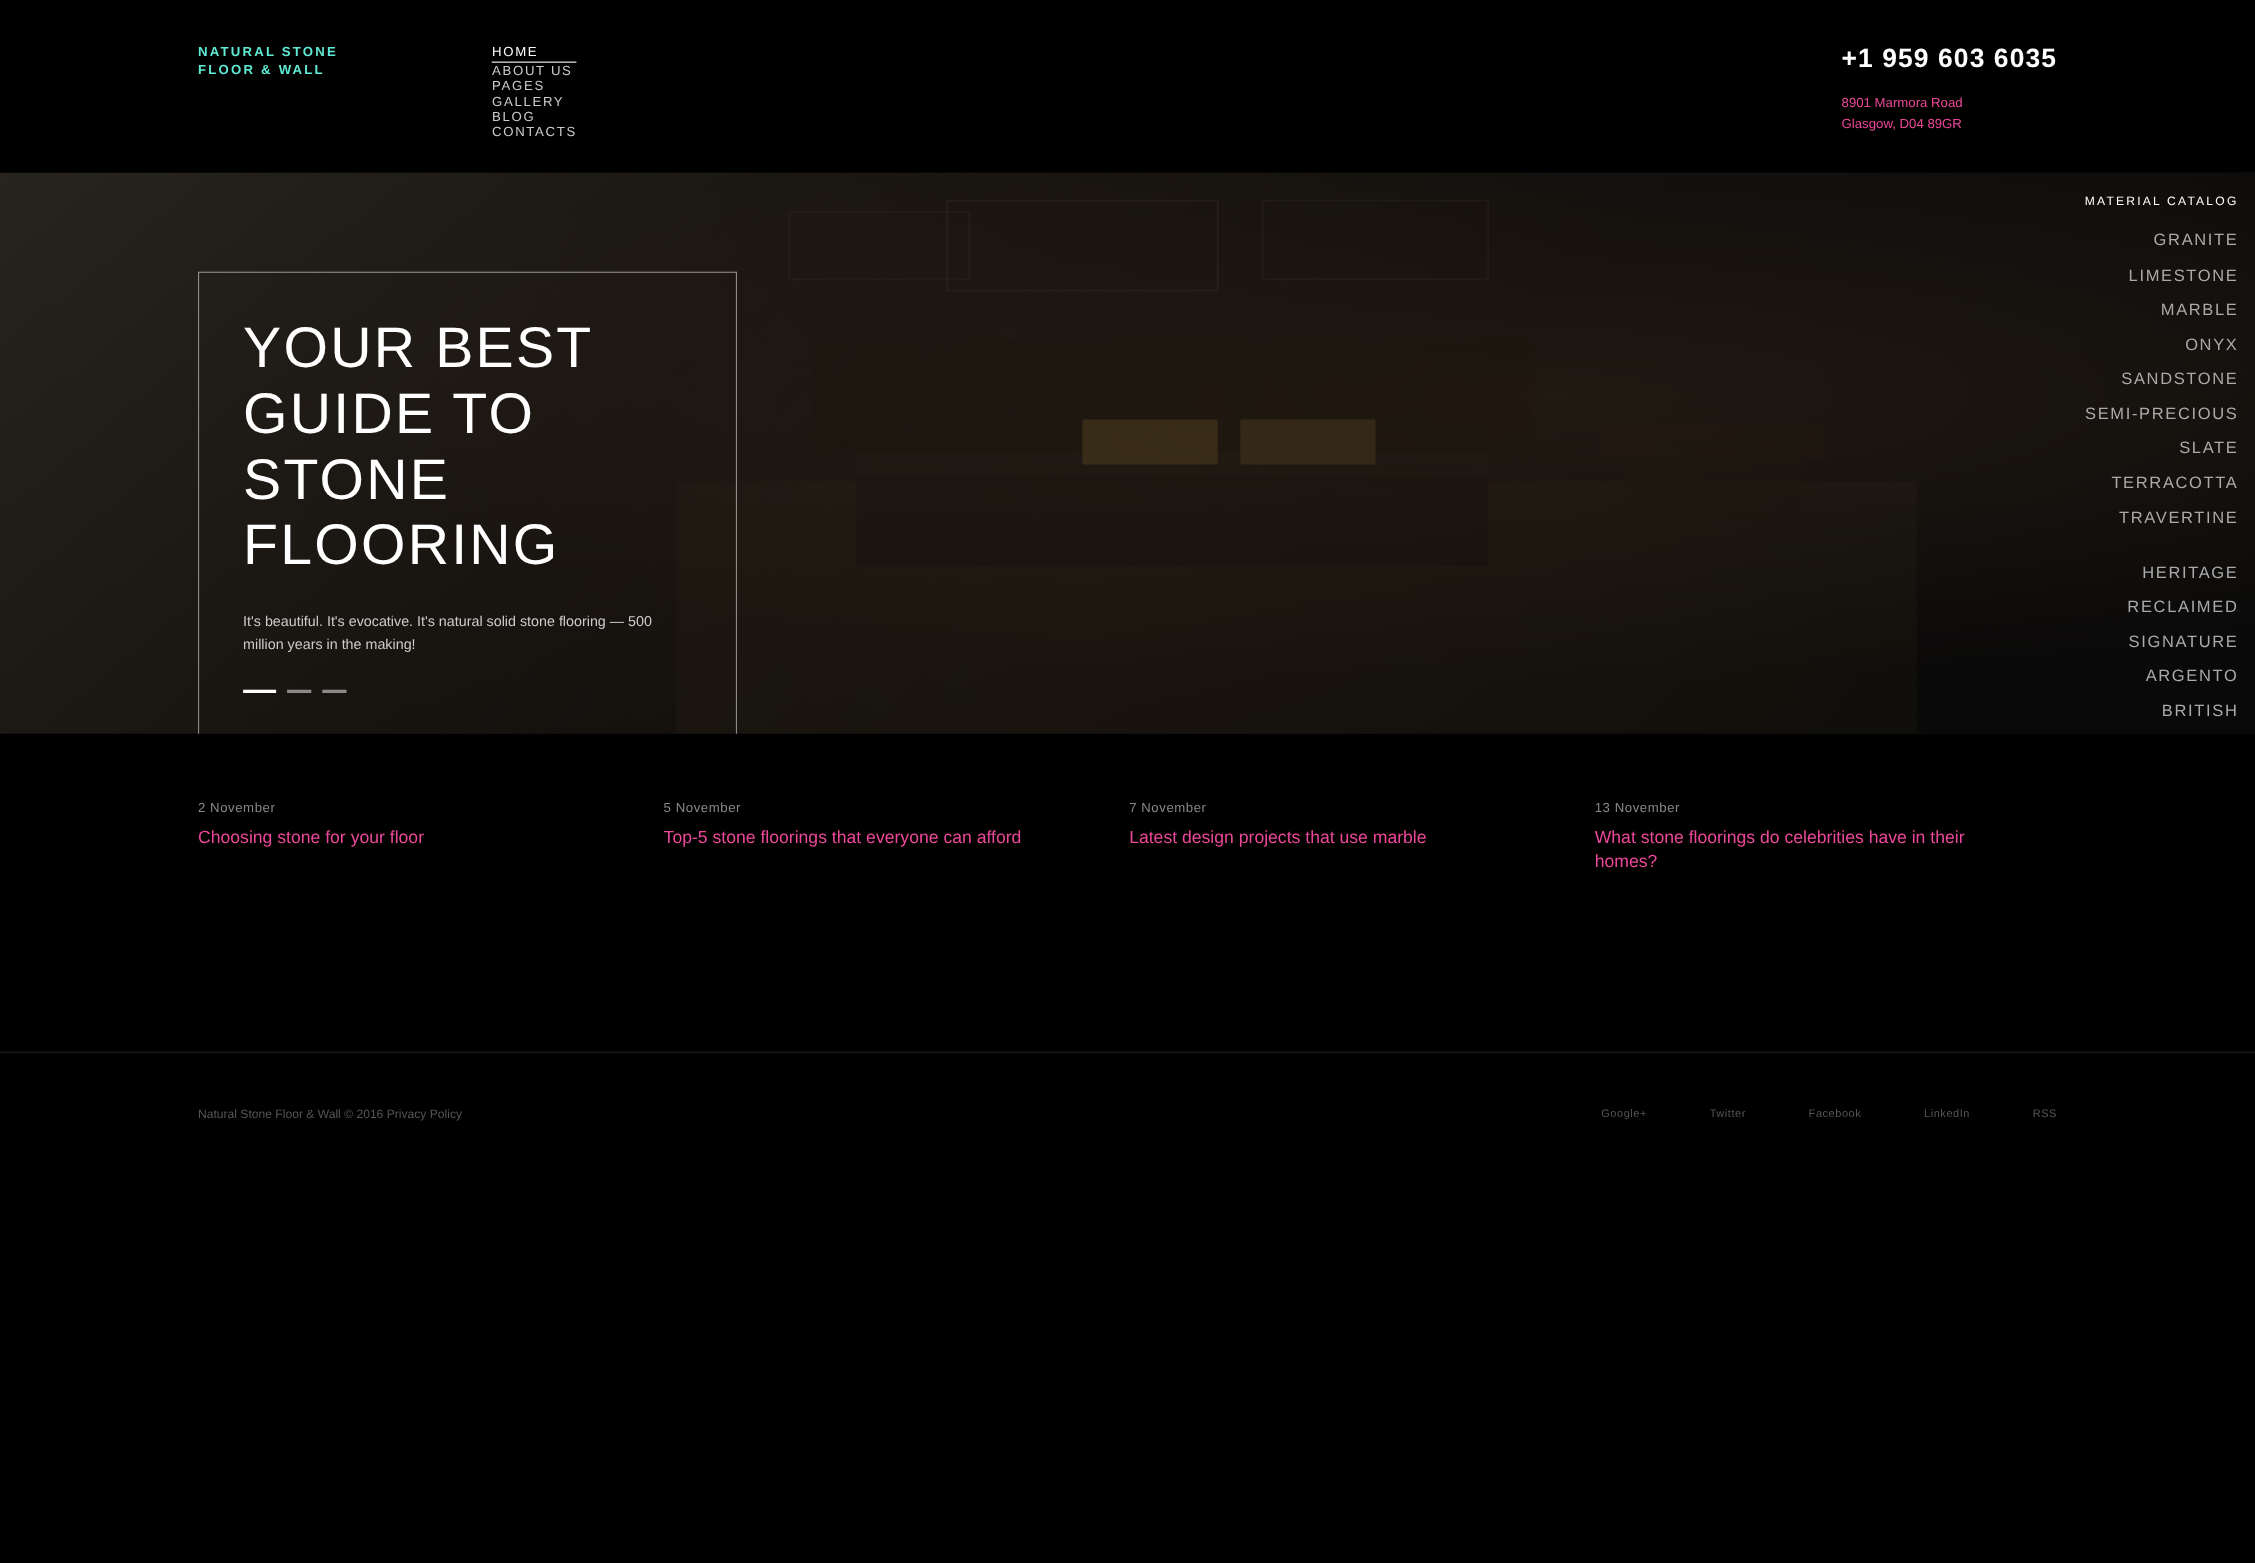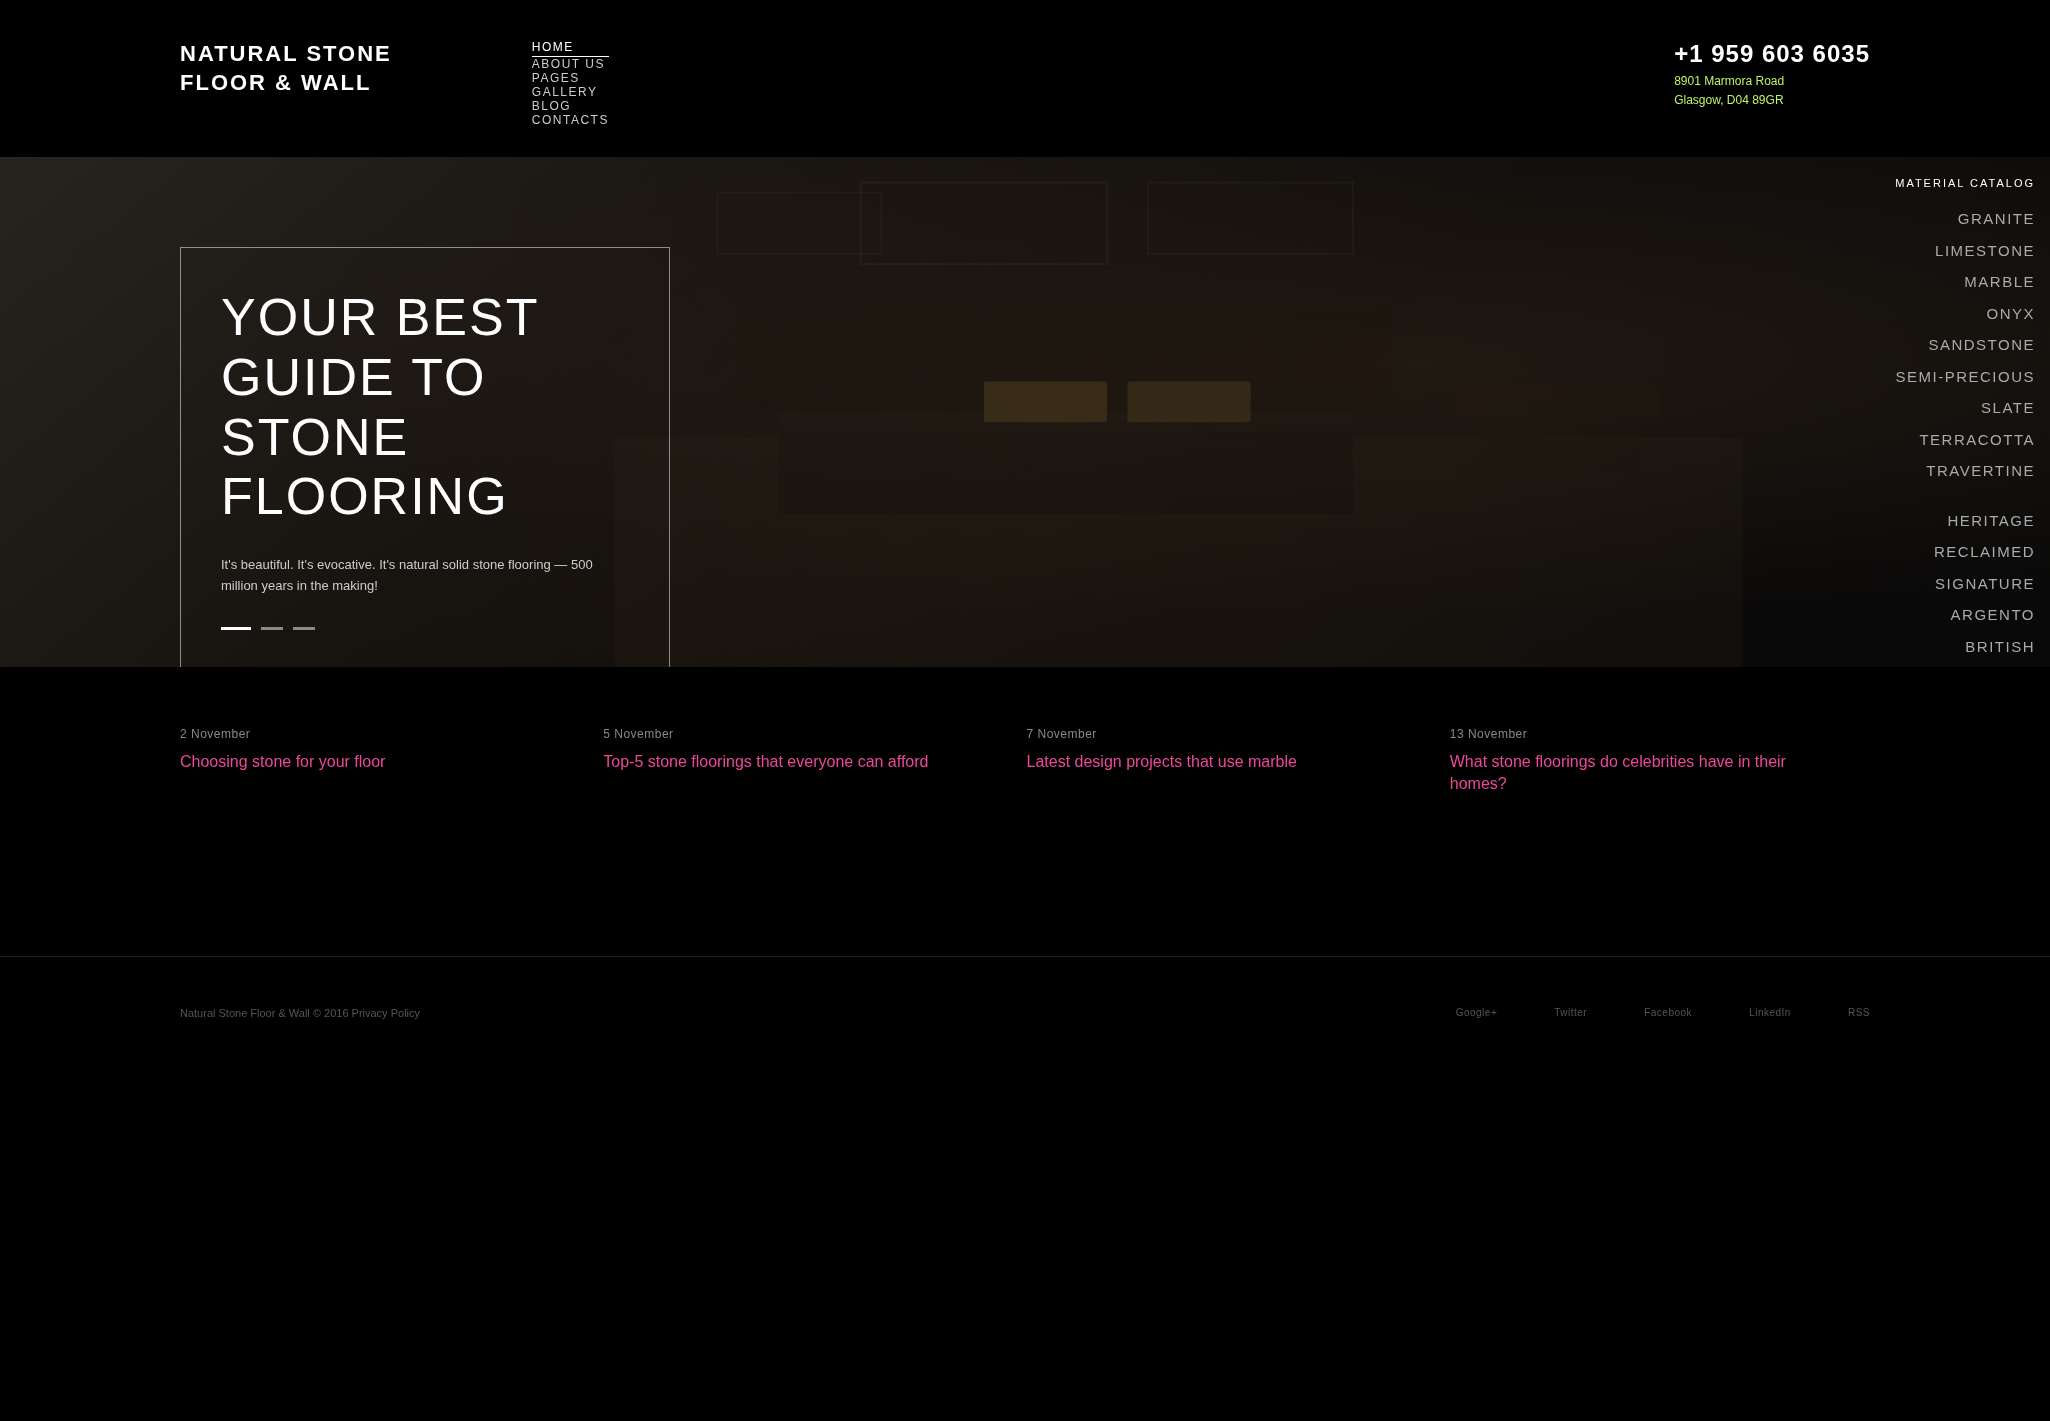--- a/index.html
+++ b/index.html
@@ -16,26 +16,26 @@
       display: flex;
       align-items: flex-start;
       padding: 40px 180px 30px;
       background: #000;
     }
     .logo-block {
       flex: 0 0 auto;
       margin-right: 140px;
     }
     .logo-text {
-      font-size: 22px;
+      font-size: 12px;
       font-weight: 700;
       letter-spacing: 2px;
       text-transform: uppercase;
       line-height: 1.3;
-      color: #ffffff;
+      color: #5eead4;
     }
     .nav-block {
       flex: 0 0 auto;
       display: flex;
       flex-direction: column;
       margin-right: auto;
     }
     .nav-item {
       font-size: 12px;
       letter-spacing: 1.5px;
@@ -53,23 +53,23 @@
       text-align: left;
     }
     .phone {
       font-size: 24px;
       font-weight: 700;
       letter-spacing: 1px;
       color: #fff;
     }
     .address {
       font-size: 12px;
-      color: #bef264;
+      color: #ec4899;
       line-height: 1.6;
-      margin-top: 4px;
+      margin-top: 16px;
     }
 
     
     .hero-section {
       position: relative;
       width: 100%;
       height: 510px;
       background: linear-gradient(to bottom, #1a1a1a 0%, #0d0d0d 100%);
       overflow: hidden;
     }

